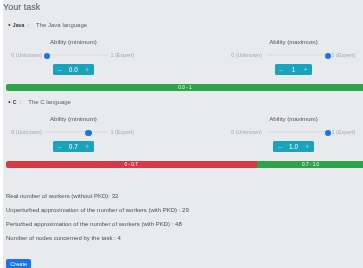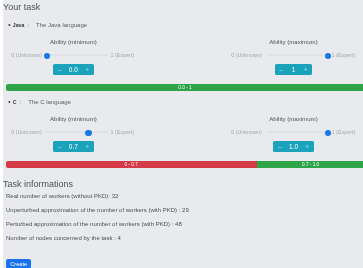--- a/index.html
+++ b/index.html
@@ -76,19 +76,18 @@
     <div class="endlab" style="left: 331.6px; top: 128.7px;">1 (Expert)</div>
     <div class="numbox" style="left: 273.25px; top: 141px; width: 40.5px;">
       <span class="bt">–</span>
       <span class="mv">1.0</span>
       <span class="bt">+</span>
     </div>
     <div class="bar" style="left: 5.5px; top: 161px; width: 359px;">
       <div class="seg" style="width: 70%; background: rgb(213, 58, 71);">0 - 0.7</div>
       <div class="seg" style="width: 30%; background: rgb(46, 163, 72);">0.7 - 1.0</div>
     </div>
-    <div class="h2" style="left: 3px; top: 179px;">Task informations</div>
     <div class="info" style="left: 6px; top: 192.8px;">Real number of workers (without PKD): 32</div>
     <div class="info" style="left: 6px; top: 206.8px;">Unperturbed approximation of the number of workers (with PKD) : 29</div>
     <div class="info" style="left: 6px; top: 220.8px;">Perturbed approximation of the number of workers (with PKD) : 48</div>
     <div class="info" style="left: 6px; top: 234.8px;">Number of nodes concerned by the task : 4</div>
     <button class="btn" style="left: 6.2px; top: 258.6px; width: 25px; height: 10.5px;">Create</button>
   </div>
 
 </body></html>

